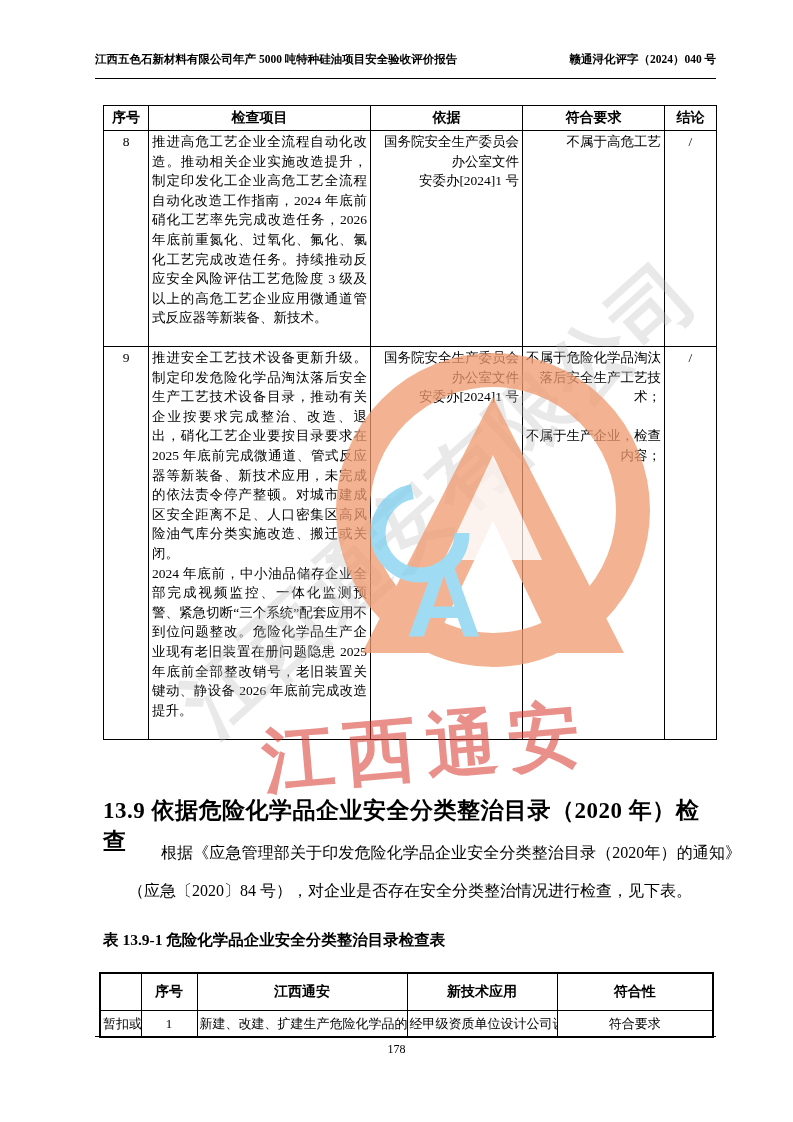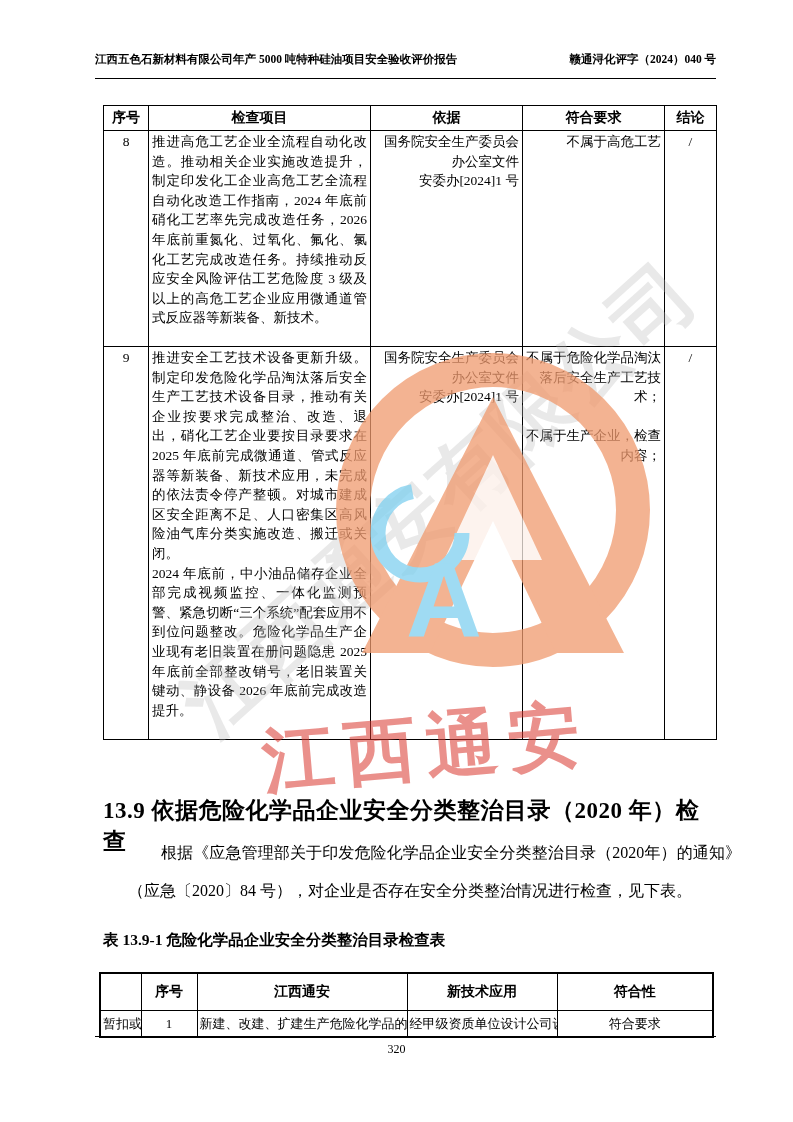--- a/index.html
+++ b/index.html
@@ -139,15 +139,15 @@
         <td class="c-center">暂扣或</td>
         <td class="c-center">1</td>
         <td>新建、改建、扩建生产危险化学品的建设</td>
         <td>经甲级资质单位设计公司设</td>
         <td class="c-center">符合要求</td>
       </tr>
     </tbody>
       </table>
 
     <div class="footer-rule"></div>
-    <div class="page-number">320</div>
+    <div class="page-number">178</div>
   </div>
 </div>
 
 </body></html>

